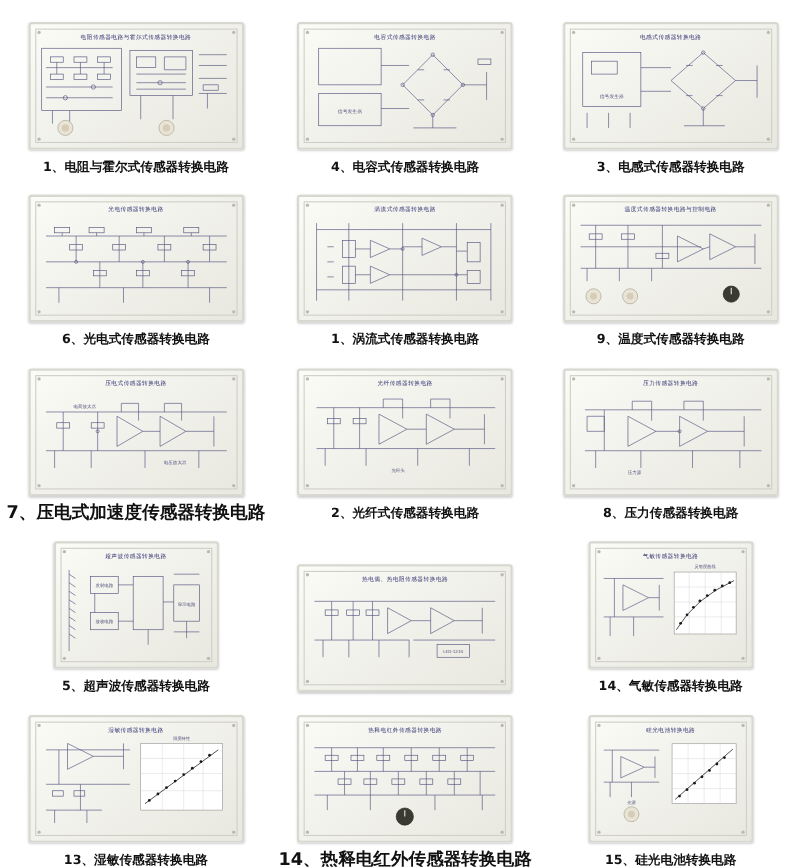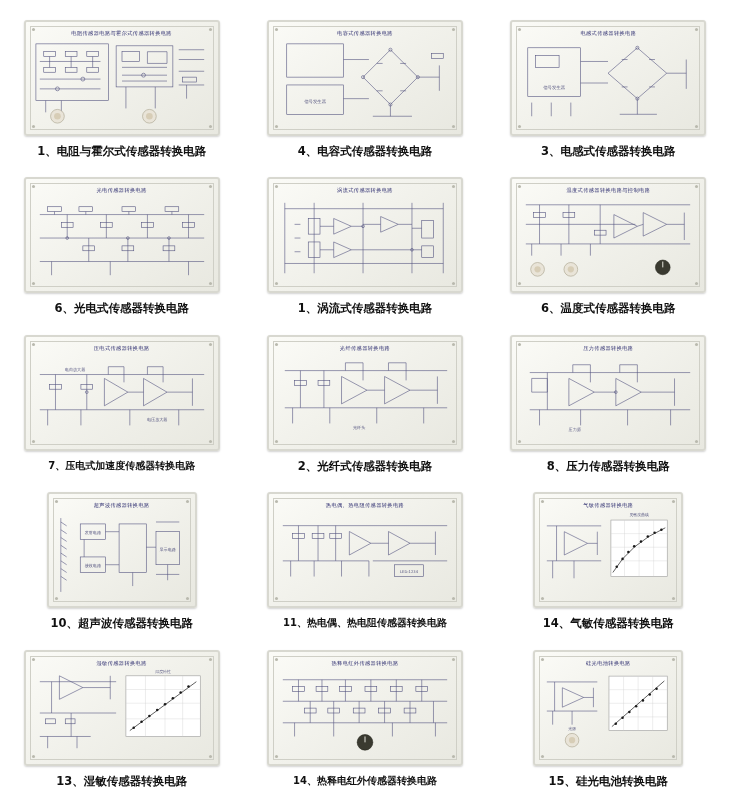--- a/index.html
+++ b/index.html
@@ -99,21 +99,21 @@
   .caption {
     margin-top: 7px;
     font-size: 11.5px;
     line-height: 14px;
     color: #111111;
     text-align: center;
     font-weight: bold;
     white-space: nowrap;
   }
   .caption.small {
-    font-size: 10px;
+    font-size: 16px;
   }
 </style>
 </head>
 <body>
 
 <div id="grid">
 
   <div class="cell">
     <div class="panel-wrap">
       <div class="panel">
@@ -330,21 +330,21 @@
                 <circle cx="54" cy="76" r="3.2"></circle>
               </g>
             <g fill="#3a3a30" stroke="#24241c" stroke-width="0.6">
               <circle cx="148" cy="74" r="7.5"></circle>
             </g>
             <path d="M148 74 L148 68" stroke="#e8e8e0" stroke-width="1"></path>
           </svg>
         </div>
       </div>
     </div>
-    <div class="caption">6、温度式传感器转换电路</div>
+    <div class="caption">9、温度式传感器转换电路</div>
   </div>
 
   <div class="cell">
     <div class="panel-wrap">
       <div class="panel">
         <div class="inner-frame"></div>
         <div class="corner tl"></div>
         <div class="corner tr"></div>
         <div class="corner bl"></div>
         <div class="corner br"></div>
@@ -454,21 +454,21 @@
               <path d="M30 30 L30 48 M116 56 L116 72 M80 64 L80 78"></path>
               <path d="M104 12 L128 12 M104 66 L128 66"></path>
             </g>
             <text x="39" y="24" font-size="4.2" fill="#53537f" text-anchor="middle" font-family="DejaVu Sans, sans-serif">发射电路</text>
             <text x="39" y="58" font-size="4.2" fill="#53537f" text-anchor="middle" font-family="DejaVu Sans, sans-serif">接收电路</text>
             <text x="116" y="42" font-size="4.2" fill="#53537f" text-anchor="middle" font-family="DejaVu Sans, sans-serif">显示电路</text>
           </svg>
         </div>
       </div>
     </div>
-    <div class="caption">10、超声波传感器转换电路</div>
+    <div class="caption">5、超声波传感器转换电路</div>
   </div>
 
   <div class="cell">
     <div class="panel-wrap">
       <div class="panel">
         <div class="inner-frame"></div>
         <div class="corner tl"></div>
         <div class="corner tr"></div>
         <div class="corner bl"></div>
         <div class="corner br"></div>
@@ -485,21 +485,20 @@
               <path d="M116 22 L138 34 L116 46 Z"></path>
               <path d="M98 34 L116 34 M138 34 L164 34 M164 22 L164 46"></path>
               <rect x="122" y="56" width="30" height="12"></rect>
               <path d="M16 52 L16 68 M40 52 L40 68 M68 52 L68 68 M96 52 L96 68"></path>
             </g>
             <text x="137" y="64" font-size="3.8" fill="#53537f" text-anchor="middle" font-family="DejaVu Sans, sans-serif">LED-1234</text>
           </svg>
         </div>
       </div>
     </div>
-    <div class="caption small">11、热电偶、热电阻传感器转换电路</div>
   </div>
 
   <div class="cell">
     <div class="panel-wrap">
       <div class="panel portrait">
         <div class="inner-frame"></div>
         <div class="corner tl"></div>
         <div class="corner tr"></div>
         <div class="corner bl"></div>
         <div class="corner br"></div>

